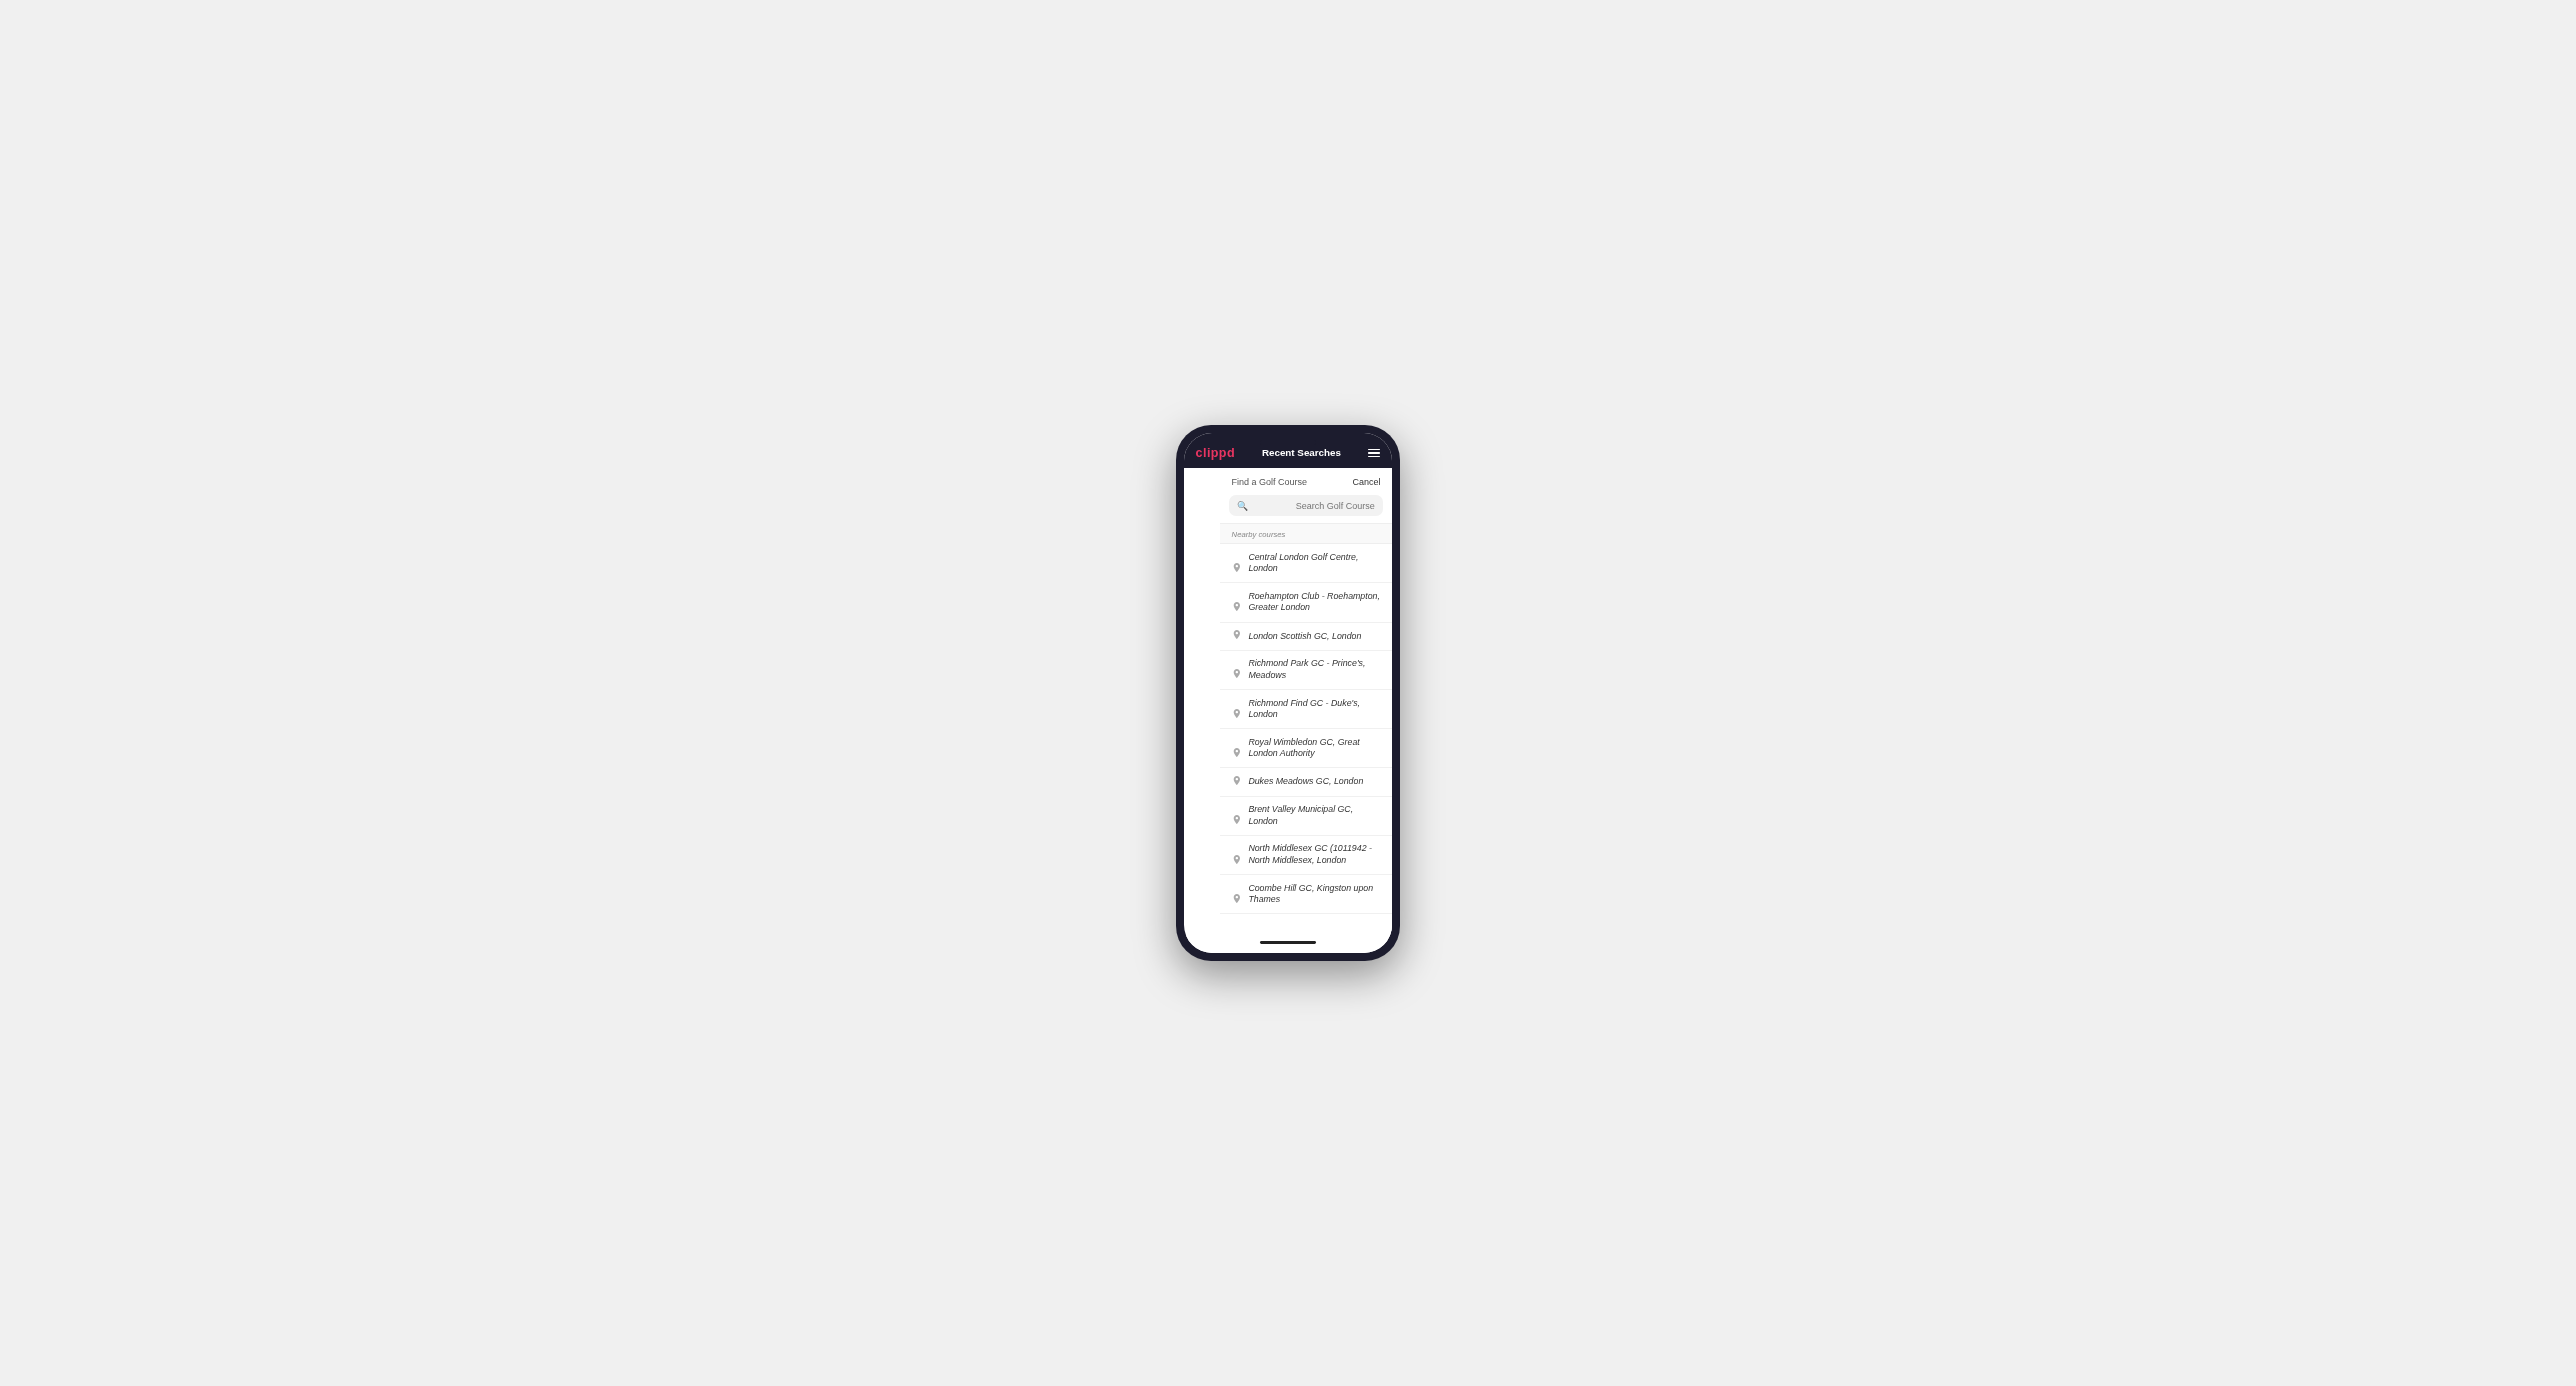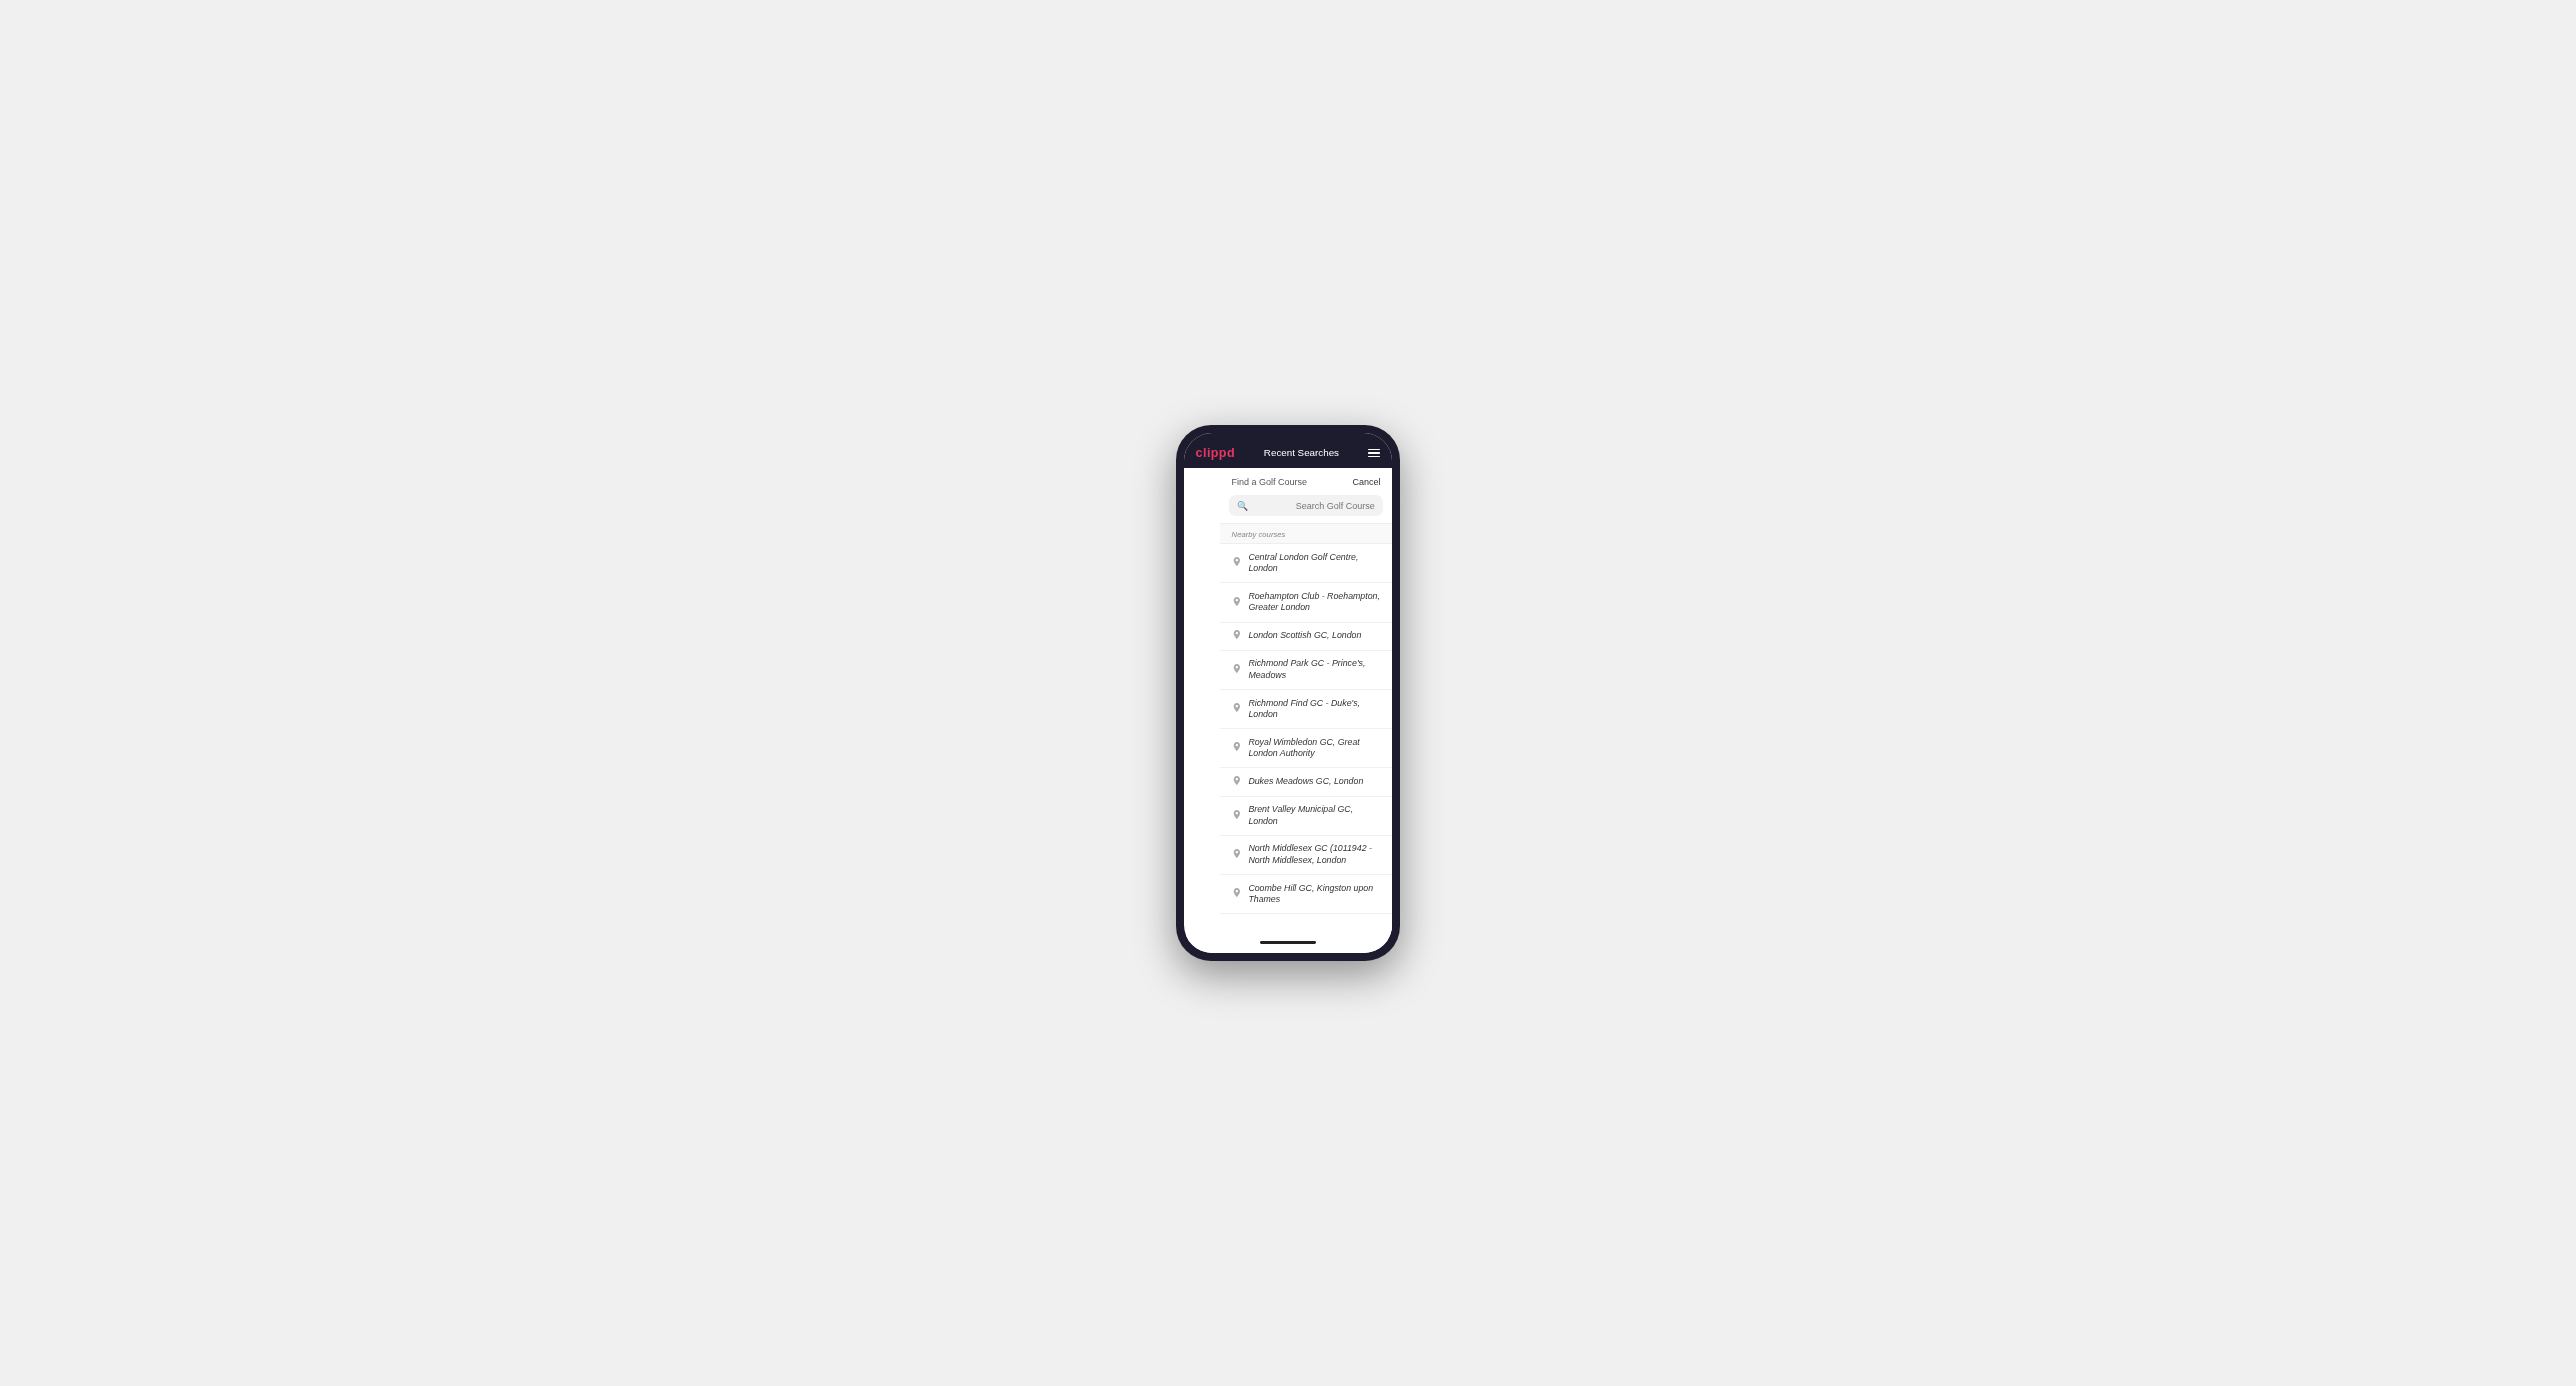--- a/index.html
+++ b/index.html
@@ -52,21 +52,21 @@
     }
     .nav-logo {
       color: #e83561;
       font-size: 12.6px;
       font-weight: 700;
       letter-spacing: 0.4px;
     }
     .nav-title {
       color: #fff;
       font-size: 9.8px;
-      font-weight: 400;
+      font-weight: 700;
       text-align: right;
     }
     .nav-menu-icon {
       display: flex;
       flex-direction: column;
       gap: 2.1px;
       cursor: pointer;
     }
     .nav-menu-icon span {
       display: block;
@@ -145,21 +145,21 @@
       padding: 5.6px 11.2px 4.2px;
       background: #f9f9f9;
       border-top: 0.7px solid #eee;
       border-bottom: 0.7px solid #eee;
     }
     .course-list {
       list-style: none;
     }
     .course-item {
       display: flex;
-      align-items: center;
+      align-items: flex-end;
       gap: 7px;
       padding: 7.7px 11.2px;
       border-bottom: 0.7px solid #f0f0f0;
       cursor: pointer;
     }
     .pin-icon {
       color: #aaa;
       font-size: 9px;
       flex-shrink: 0;
       width: 9.8px;

